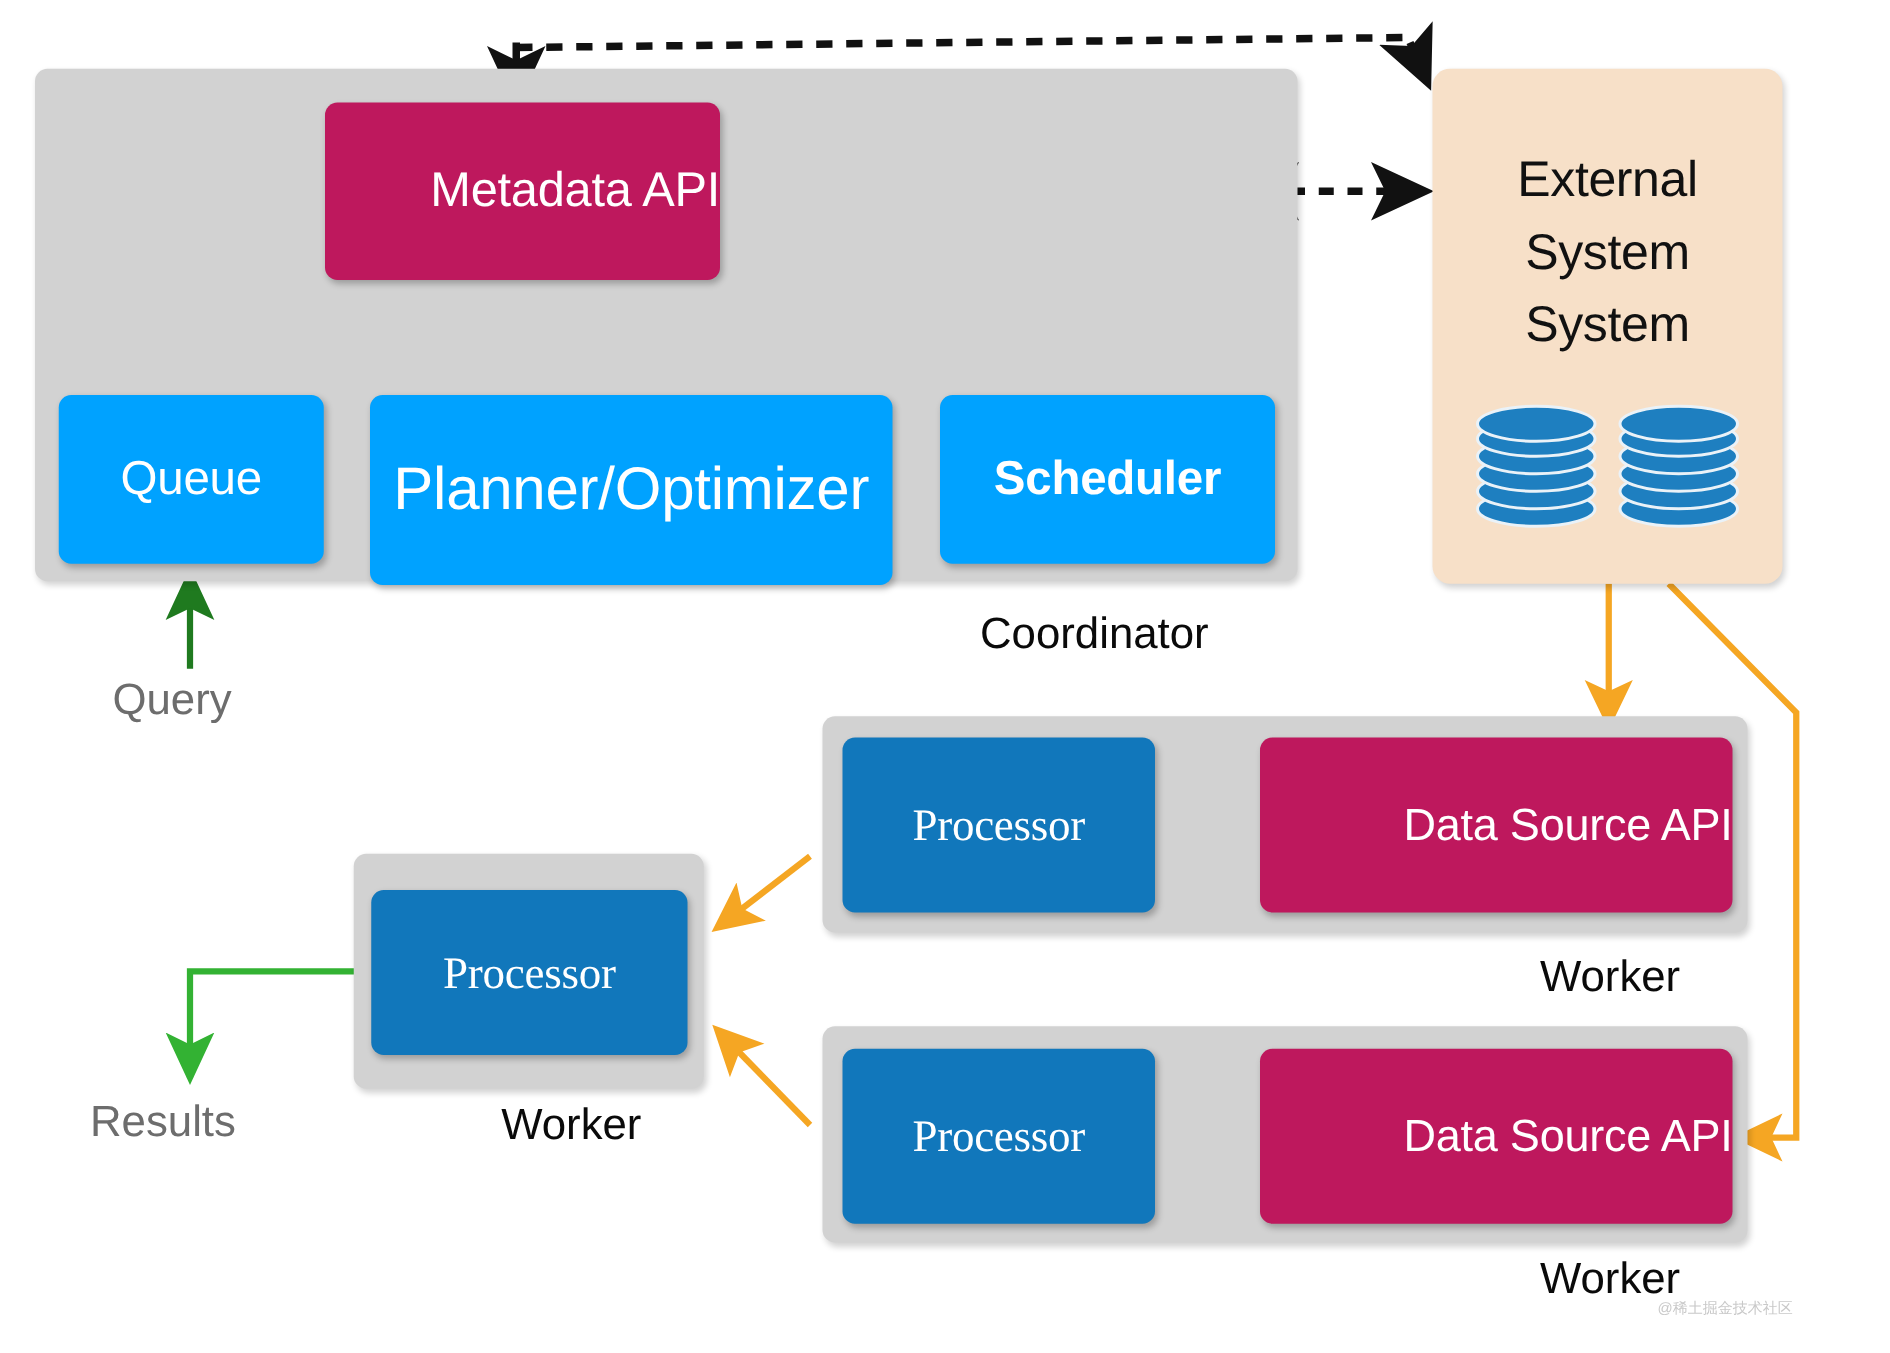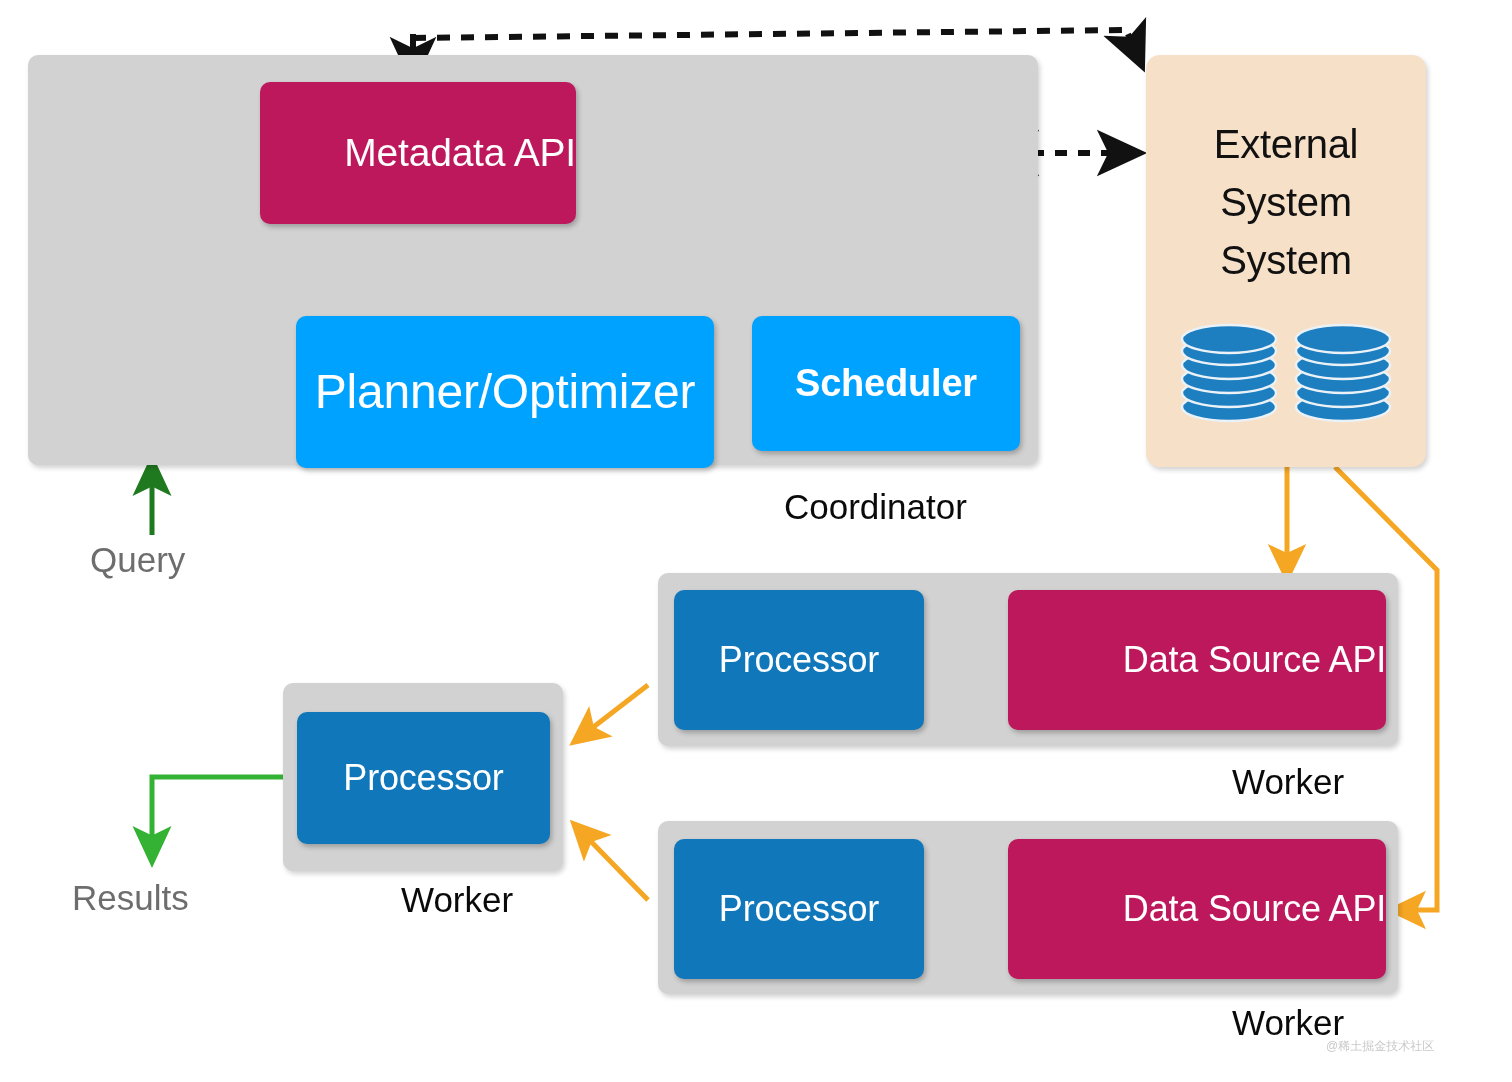--- a/index.html
+++ b/index.html
@@ -37,21 +37,21 @@
     color: #ffffff;
     text-align: center;
     border-radius: 10px;
     box-shadow: 2px 3px 5px rgba(0,0,0,0.25);
     line-height: 1.08;
     letter-spacing: -0.2px;
     user-select: none;
   }
   .node.red   { background: #be185d; justify-content: flex-end; }
   .node.blue  { background: #00a2ff; }
-  .node.dblue { background: #1177bb; }
+  .node.dblue { background: #1177bb; font-family: Liberation Serif, serif; }
 
   
   .storage {
     background: #f7e0c8;
     border-radius: 14px;
     box-shadow: 2px 3px 5px rgba(0,0,0,0.18);
     display: flex;
     flex-direction: column;
     align-items: center;
   }
@@ -171,20 +171,23 @@
     </g>
   </svg>
 
   <div class="abs group" style="left:28px; top:55px; width:1010px; height:410px;"></div>
 
   <div class="abs node red" style="left:260px; top:82px; width:316px; height:142px; font-size:39px;">
     <span>Metadata API</span>
   </div>
 
 
+  <div class="abs node blue" style="left:47px; top:316px; width:212px; height:135px; font-size:38px;">
+    <span>Queue</span>
+  </div>
 
   <div class="abs node blue" style="left:296px; top:316px; width:418px; height:152px; font-size:48px;">
     <span>Planner/Optimizer</span>
   </div>
 
   <div class="abs node blue" style="left:752px; top:316px; width:268px; height:135px; font-size:38px;font-weight:bold;">
     <span>Scheduler</span>
   </div>
 
   <div class="abs caption" style="left:784px; top:487px; font-size:35px;">Coordinator</div>

